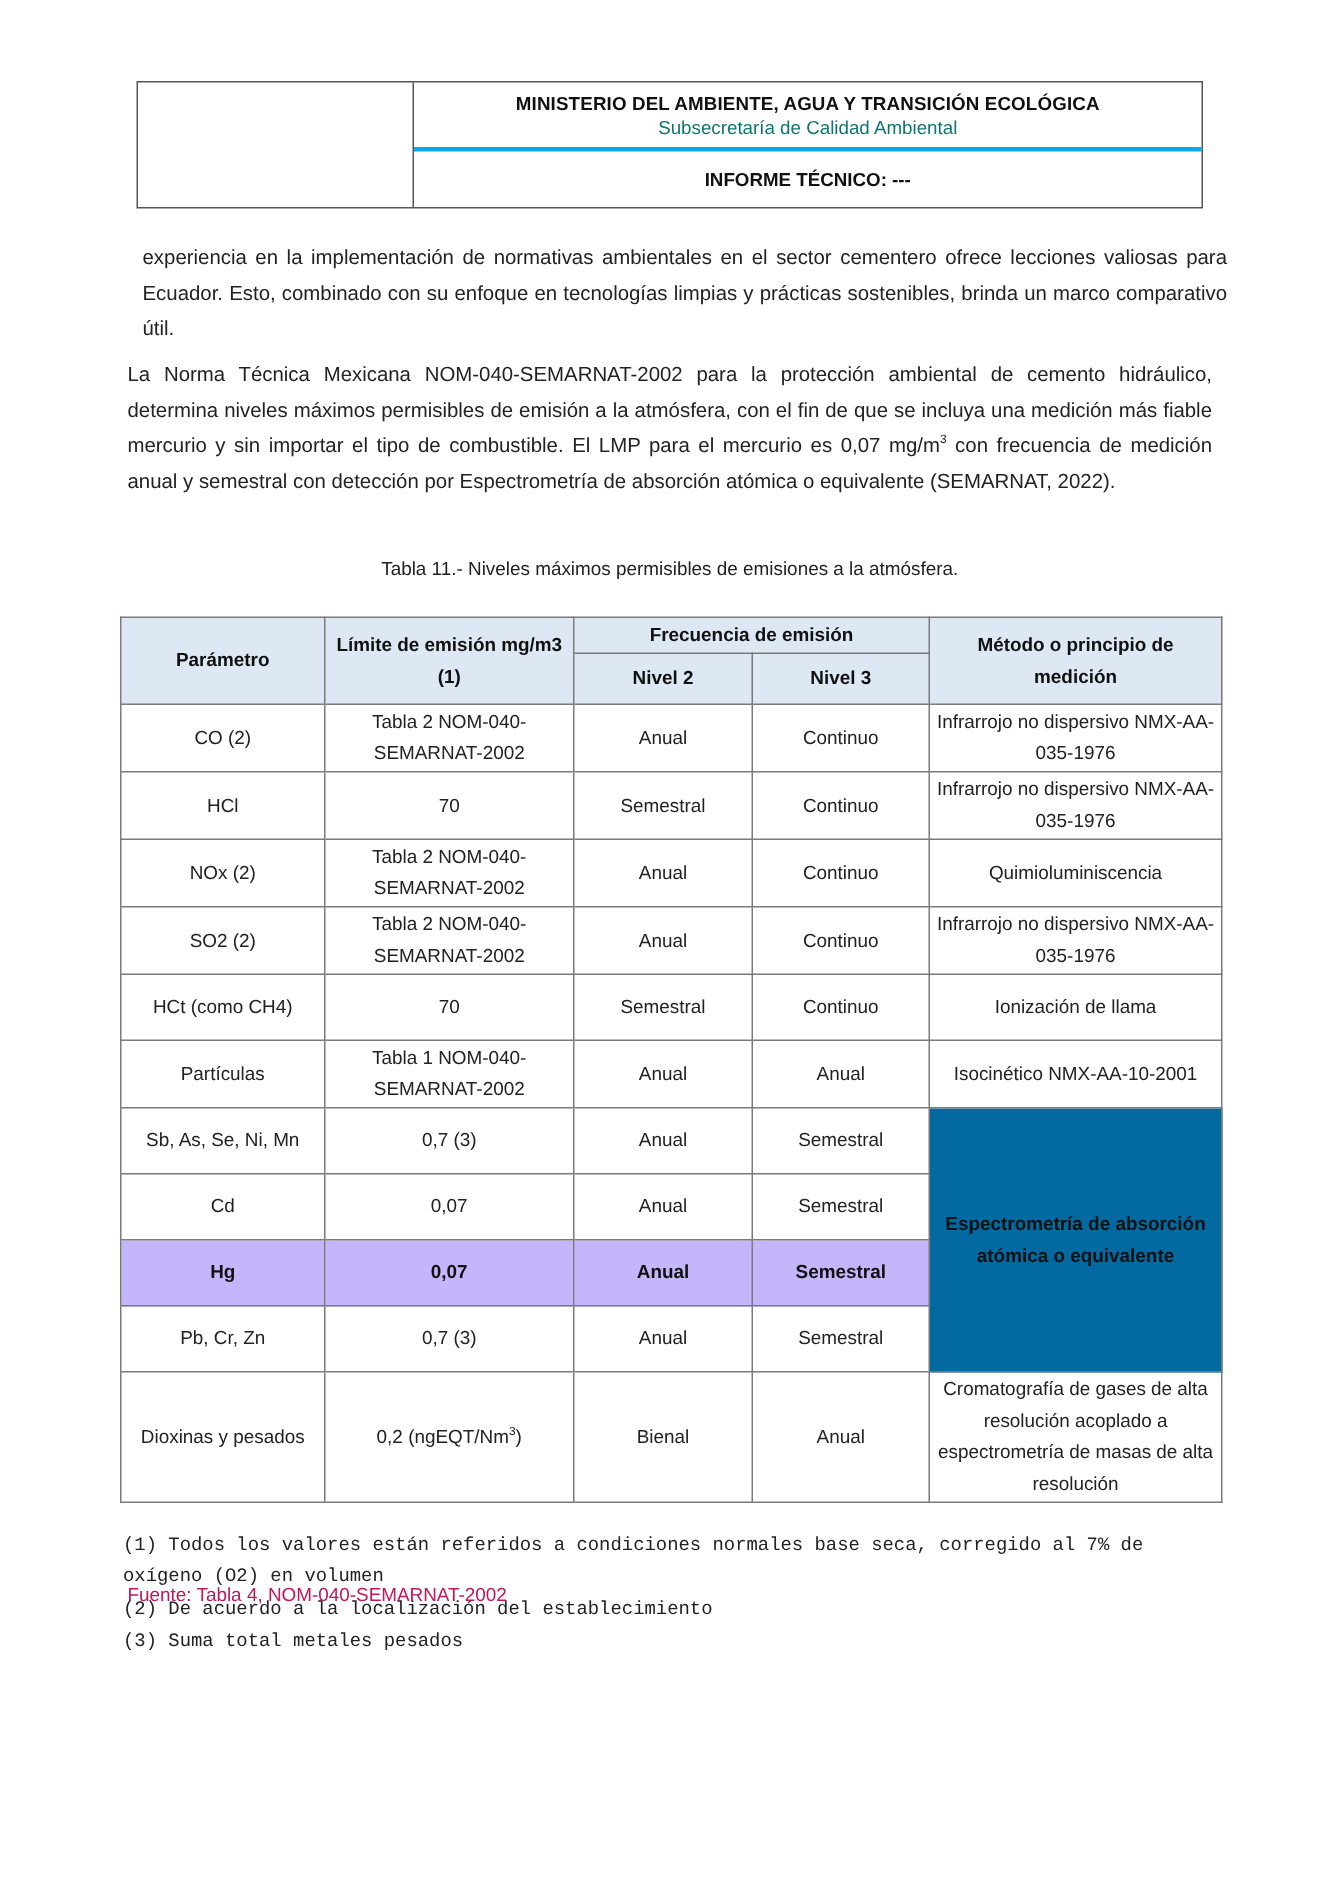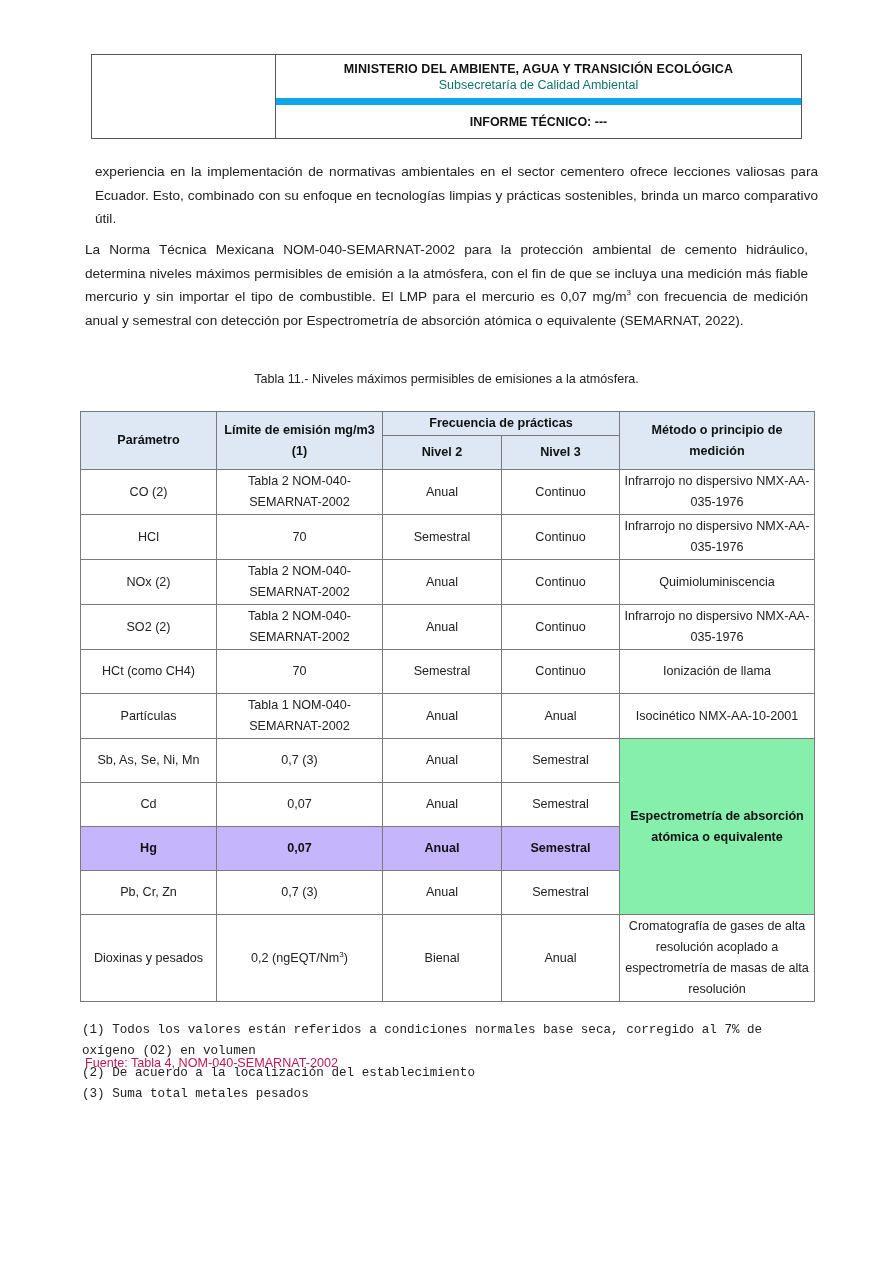--- a/index.html
+++ b/index.html
@@ -9,21 +9,21 @@
       color: #222222;
     }
     .header-box {
       position: absolute; left: 91px; top: 54px; width: 711px; height: 85px;
       border: 1px solid #555555; box-sizing: border-box;
       display: flex;
     }
     .header-logo { width: 183px; border-right: 1px solid #555555; }
     .header-right { flex: 1; display: flex; flex-direction: column; }
     .header-top {
-      height: 43px; border-bottom: 7px solid #0ea5e9;
+      height: 43px; border-bottom: 3px solid #0ea5e9;
       display: flex; flex-direction: column; align-items: center; justify-content: center;
     }
     .ministry { font-size: 12.5px; font-weight: bold; color: #111; letter-spacing: 0.1px; }
     .subsec { font-size: 12.5px; color: #0f766e; margin-top: 2px; }
     .header-bottom {
       flex: 1; display: flex; align-items: center; justify-content: center;
       font-size: 12.5px; font-weight: bold; color: #111;
     }
     .para {
       position: absolute; left: 85px; width: 723px;
@@ -41,21 +41,21 @@
       font-size: 12.6px; color: #222;
     }
     table.emis td, table.emis th {
       border: 1px solid #7a7a7a; text-align: center; vertical-align: middle;
       padding: 1px 4px; line-height: 21px;
     }
     table.emis th { background: #dde8f4; font-weight: bold; color: #111; }
     table.emis tr.r2 td { height: 41px; }
     .hl { background: #c4b5fd; }
     .hl-bold td { font-weight: bold; color: #111; }
-    td.spanhl { background: #86efac; font-weight: bold; color: #111; }
+    td.spanhl { background: #0369a1; font-weight: bold; color: #111; }
     sup { font-size: 8px; vertical-align: super; line-height: 0; }
     .notes {
       position: absolute; left: 82px; top: 1020px; width: 740px;
       font-size: 12.6px; line-height: 21.3px; color: #222; font-family: Liberation Mono, monospace;
     }
     .source {
       position: absolute; left: 85px; width: 723px; top: 1056px;
       text-align: left; font-size: 12.6px; color: #be185d;
     }
   </style>
@@ -84,21 +84,21 @@
     <col style="width:136px">
       <col style="width:166px">
       <col style="width:119px">
       <col style="width:118px">
       <col style="width:195px">
   </colgroup>
   <thead>
     <tr style="height:24px">
       <th rowspan="2">Parámetro</th>
       <th rowspan="2">Límite de emisión mg/m3 (1)</th>
-      <th colspan="2">Frecuencia de prácticas</th>
+      <th colspan="2">Frecuencia de emisión</th>
       <th rowspan="2">Método o principio de medición</th>
     </tr>
     <tr style="height:34px">
       <th>Nivel 2</th>
       <th>Nivel 3</th>
     </tr>
   </thead>
   <tbody>
     <tr class="r2">
       <td>CO (2)</td>

